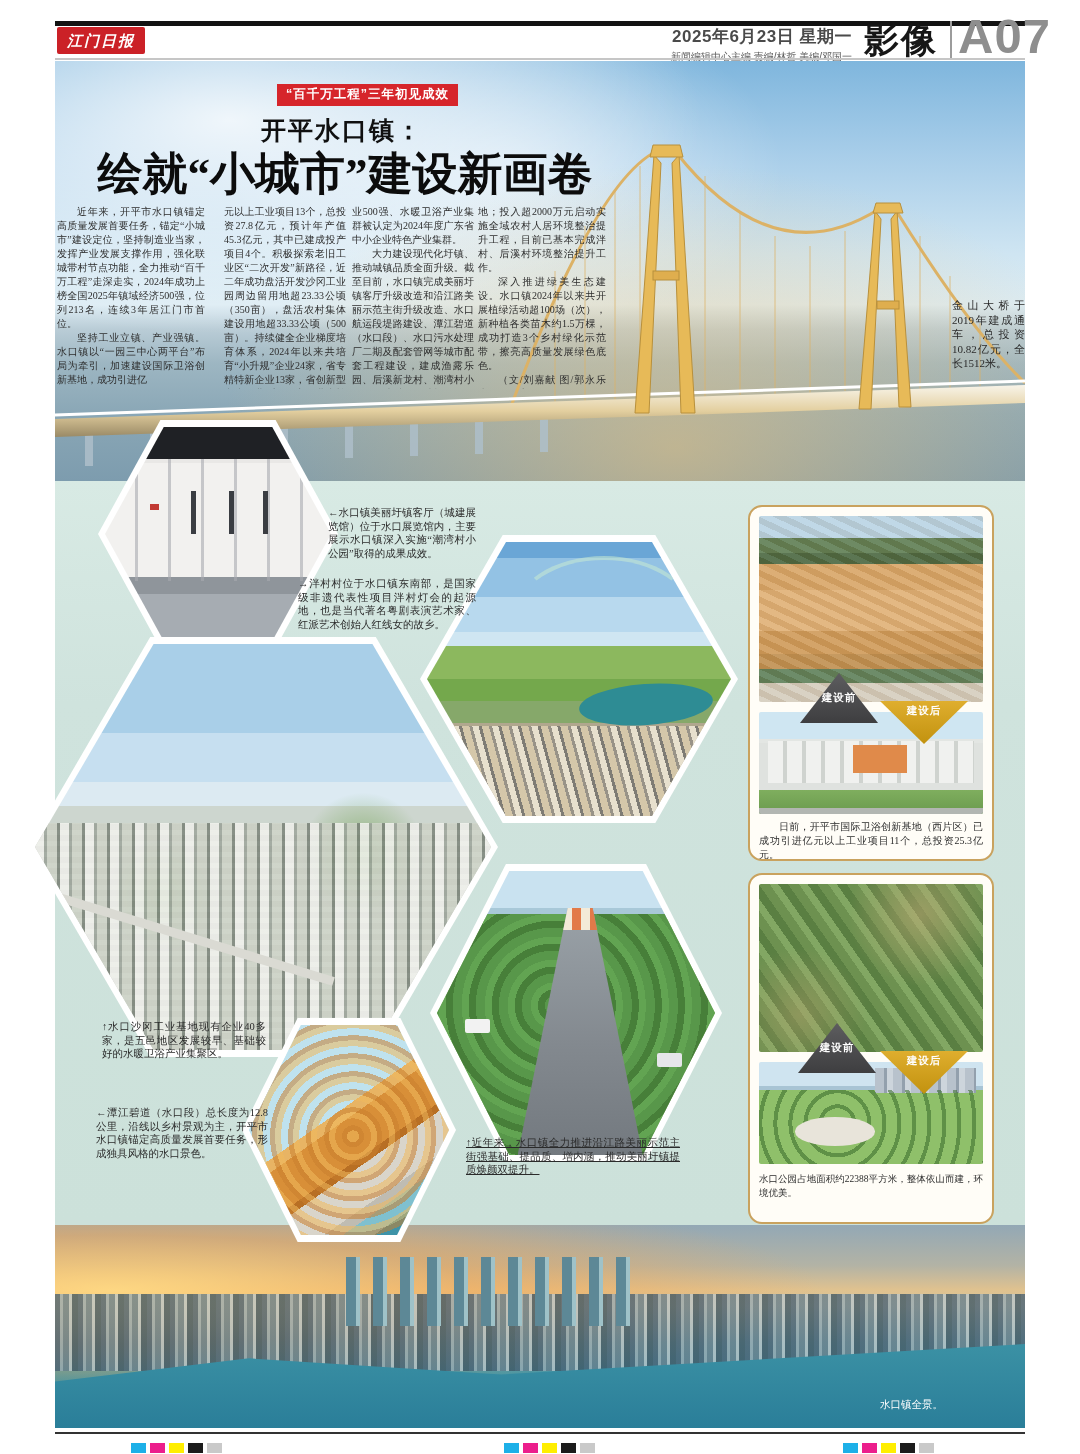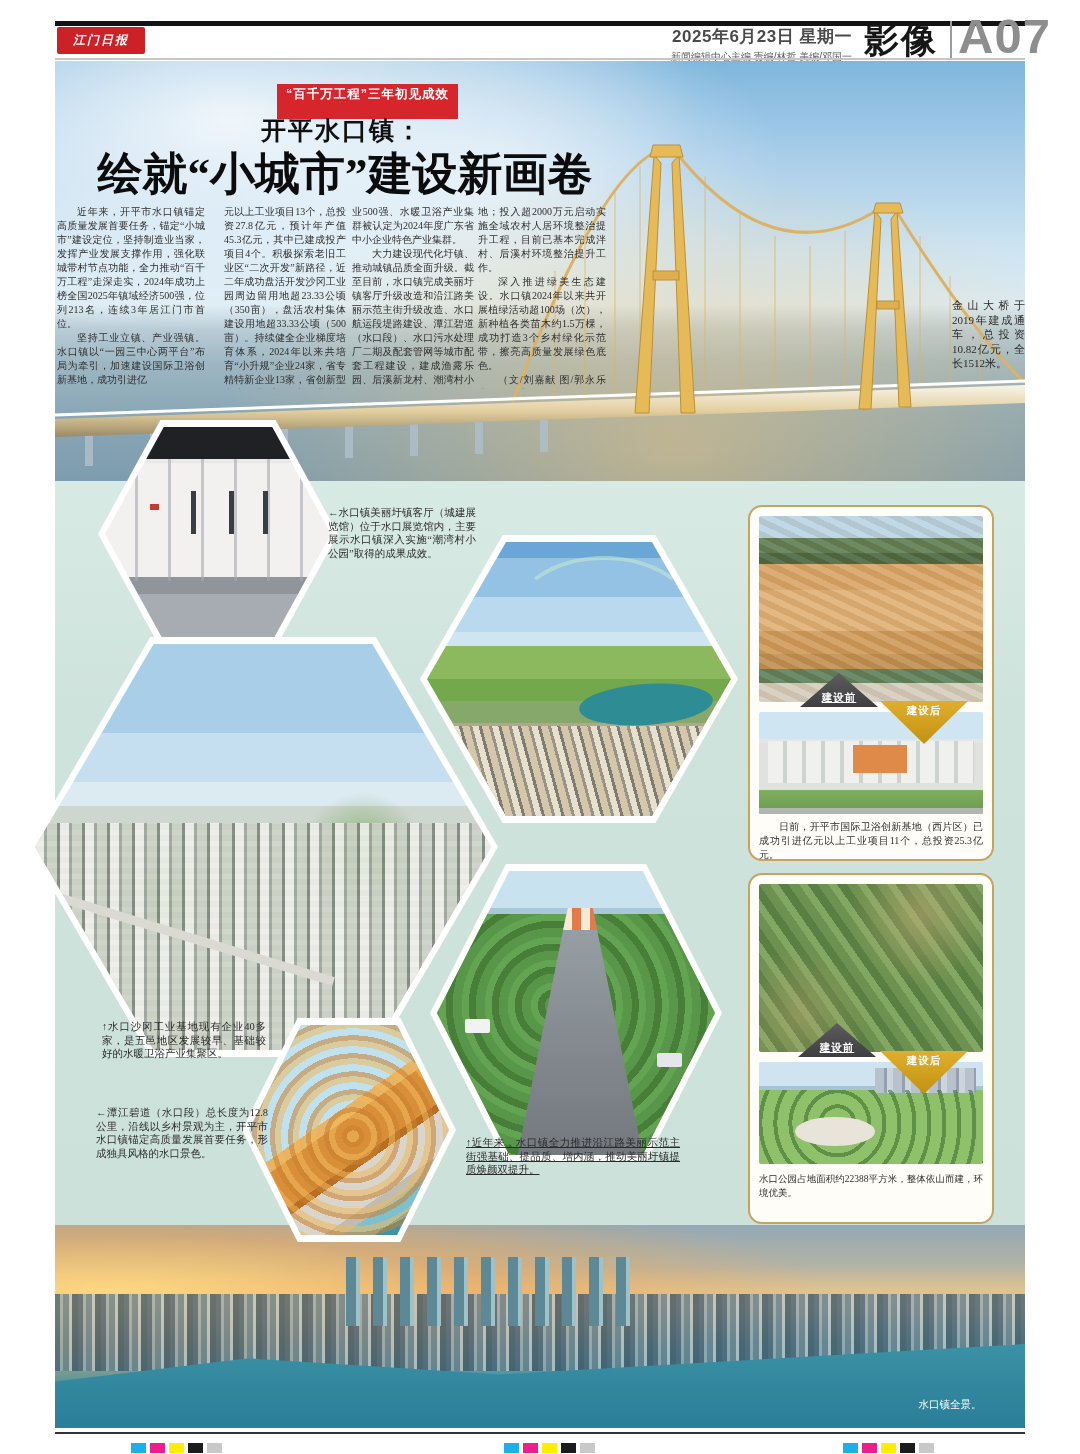--- a/index.html
+++ b/index.html
@@ -3,41 +3,41 @@
 <meta charset="utf-8">
 <style>
   html,body{margin:0;padding:0;background:#ffffff;}
   .sheet{position:relative;width:1080px;height:1454px;background:#fff;overflow:hidden;
          font-family:"Liberation Sans","DejaVu Sans",sans-serif;}
   .abs{position:absolute;}
 
   
   .top-rule{left:55px;top:21px;width:970px;height:5px;background:#131313;}
   .masthead{left:57px;top:27px;width:88px;height:27px;background:#cb2127;border-radius:2px;
-            color:#fff;font-weight:bold;font-size:12px;line-height:27px;text-align:center;
+            color:#fff;font-weight:bold;font-size:15px;line-height:27px;text-align:center;
             letter-spacing:2px;font-style:italic;}
   .dates{left:530px;top:25px;width:322px;text-align:right;color:#4a4a4a;}
   .dates .d1{font-size:17px;font-weight:bold;letter-spacing:.5px;}
   .dates .d2{font-size:10px;margin-top:2px;color:#5a5a5a;}
   .section-title{left:864px;top:17px;font-size:35px;font-weight:900;color:#161616;letter-spacing:2px;}
   .hdr-vline{left:950px;top:21px;width:2px;height:39px;background:#9c9c9c;}
   .page-num{left:958px;top:8px;font-size:49px;font-weight:bold;color:#8e8e8e;letter-spacing:1px;}
   .header-rule{left:55px;top:58px;width:970px;height:1.5px;background:#c6c6c6;}
 
   
   .photo-main{left:55px;top:61px;width:970px;height:420px;overflow:hidden;
     background:
       radial-gradient(ellipse at 64% 92%, rgba(240,196,120,.55), transparent 52%),
       radial-gradient(ellipse at 18% 14%, rgba(255,255,255,.85), transparent 42%),
       radial-gradient(ellipse at 46% 26%, rgba(255,255,255,.55), transparent 38%),
       linear-gradient(180deg,#7fb6dd 0%,#a7cde9 22%,#cfe5f2 46%,#dcecf4 58%,#b9ccd6 64%,#9db6c2 72%,#8aa7b6 84%,#7d9cae 100%);}
   .photo-main svg{position:absolute;left:0;top:0;width:100%;height:100%;}
 
   
-  .tag{left:277px;top:84px;height:35px;line-height:21px;padding:0 9px;background:#d6252b;color:#fff;
+  .tag{left:277px;top:84px;height:22px;line-height:21px;padding:0 9px;background:#d6252b;color:#fff;
        font-size:12.5px;font-weight:bold;letter-spacing:1px;}
   .kicker{left:57px;top:114px;width:570px;text-align:center;font-size:25px;font-weight:900;color:#101010;
           font-family:"Liberation Serif","DejaVu Serif",serif;letter-spacing:2px;}
   .headline{left:50px;top:144px;width:590px;text-align:center;font-size:45px;font-weight:900;color:#0c0c0c;
             font-family:"Liberation Serif","DejaVu Serif",serif;letter-spacing:0px;white-space:nowrap;}
 
   
   .col{top:205px;height:184px;overflow:hidden;font-size:10px;line-height:14px;color:#2d2d2d;
        text-align:justify;font-family:"Liberation Serif","DejaVu Serif",serif;}
   .col p{margin:0;text-indent:2em;}
@@ -54,21 +54,21 @@
     background:
       radial-gradient(ellipse at 6% 32%, rgba(255,216,130,.95), rgba(248,168,80,.55) 28%, transparent 55%),
       linear-gradient(180deg,#93a8b5 0%,#b3b3a5 20%,#e0c28f 32%,#d6c69e 40%,#74a4a4 58%,#3f93a6 76%,#2f86a0 100%);}
   .pano-city{position:absolute;left:0;right:0;top:34%;height:38%;opacity:.9;
     background:repeating-linear-gradient(90deg, rgba(70,95,115,.85) 0 5px, rgba(150,170,180,.85) 5px 8px,
       rgba(100,125,140,.85) 8px 14px, rgba(185,198,203,.85) 14px 17px, rgba(60,85,100,.85) 17px 23px);}
   .pano-towers{position:absolute;left:30%;top:16%;width:30%;height:34%;
     background:repeating-linear-gradient(90deg,#5d8896 0 10px,#9fc2c8 10px 14px,transparent 14px 27px);}
   .pano-river{position:absolute;left:0;right:0;bottom:0;height:44%;background:linear-gradient(180deg,#3c92a5,#2a7e99);
     clip-path:polygon(0 48%,20% 22%,46% 40%,100% 6%,100% 100%,0 100%);}
-  .pano-cap{left:880px;top:1398px;width:140px;text-align:center;color:#fff;font-size:10.5px;z-index:6;}
+  .pano-cap{left:880px;top:1398px;width:140px;text-align:left;color:#fff;font-size:10.5px;z-index:6;}
   .bottom-rule{left:55px;top:1432px;width:970px;height:1.5px;background:#333;}
 
   
   .hex{z-index:4;}
   .hexb{position:absolute;inset:0;background:#fff;clip-path:polygon(26% 0,74% 0,100% 50%,74% 100%,26% 100%,0 50%);}
   .hexi{position:absolute;inset:7px;clip-path:polygon(26% 0,74% 0,100% 50%,74% 100%,26% 100%,0 50%);overflow:hidden;}
   .hexi > div{position:absolute;}
 
   .img-showroom{background:linear-gradient(180deg,#1f2125 0 15%,#e9e8e6 15% 17%,#f2f1ef 17% 70%,#8f959b 70% 78%,#a6acb2 78% 100%);}
   .sr-stripes{left:0;right:0;top:15%;bottom:28%;background:repeating-linear-gradient(90deg,transparent 0 30px,rgba(168,170,176,.6) 30px 33px);}
@@ -110,21 +110,21 @@
       #d9d5cb 60% 70%, #bfbcb2 70% 73%, #7fc0cf 73% 78%, #3e93a8 78% 100%);}
   .au-trees{inset:-35%;transform:rotate(-35deg);
     background:repeating-radial-gradient(circle at 50% 52%, rgba(240,185,92,.55) 0 6px, rgba(201,127,46,.55) 6px 11px, transparent 11px 18px);}
 
   
   .panel{width:242px;background:#fffdf7;border:2px solid #c9a25e;border-radius:14px;z-index:5;}
   .panel .pimg{position:absolute;left:9px;width:224px;overflow:hidden;border-radius:2px;}
   .panel .pcap{position:absolute;left:9px;width:224px;font-size:10px;line-height:14px;color:#2d2d2d;
                text-align:justify;font-family:"Liberation Serif","DejaVu Serif",serif;}
   .tri{position:absolute;display:flex;justify-content:center;color:#fff;font-size:10.5px;font-weight:bold;z-index:7;letter-spacing:1px;}
-  .tri-up{clip-path:polygon(50% 0,100% 100%,0 100%);background:linear-gradient(180deg,#5d5d5f,#3e3e40);align-items:flex-end;padding-bottom:2px;text-decoration:underline;}
+  .tri-up{clip-path:polygon(50% 0,100% 100%,0 100%);background:linear-gradient(180deg,#5d5d5f,#3e3e40);align-items:flex-end;padding-bottom:18px;}
   .tri-down{clip-path:polygon(0 0,100% 0,50% 100%);background:linear-gradient(180deg,#dfae2e,#c2920f);align-items:flex-start;padding-top:3px;}
 
   .p1a{background:
     repeating-linear-gradient(25deg, rgba(255,255,255,.10) 0 6px, rgba(120,80,40,.10) 6px 12px),
     linear-gradient(180deg,#b9d4e4 0 12%,#5e7d52 12% 20%,#49663f 20% 26%,#d8a566 26% 40%,#e0b075 40% 62%,#cf9a58 62% 74%,#c08f4f 74% 82%,#5d7f58 82% 90%,#d5cdbd 90% 100%);}
   .p1b{background:linear-gradient(180deg,#cfe6f2 0 26%,#e3e6e3 26% 30%,#dfe2df 30% 100%);}
   .p1b .bld{top:28%;height:42%;left:4%;right:4%;position:absolute;background:repeating-linear-gradient(90deg,#f0f1ef 0 15px,#cfd3cf 15px 19px);}
   .p1b .bldo{top:32%;height:28%;left:42%;width:24%;position:absolute;background:#e08a4a;}
   .p1b .grn{bottom:0;height:24%;left:0;right:0;position:absolute;background:linear-gradient(180deg,#7fae5e,#6a9a4e);}
   .p1b .rd{bottom:0;height:6%;left:0;right:0;position:absolute;background:#b2b6b2;}
@@ -287,20 +287,21 @@
 
   <div class="abs hex" style="left:242px;top:1018px;width:214px;height:224px;">
     <div class="hexb"></div>
     <div class="hexi img-autumn">
       <div class="au-rot"></div>
       <div class="au-trees"></div>
     </div>
   </div>
 
   <div class="abs cap" style="left:328px;top:506px;width:148px;">←水口镇美丽圩镇客厅（城建展览馆）位于水口展览馆内，主要展示水口镇深入实施“潮湾村小公园”取得的成果成效。</div>
+  <div class="abs cap" style="left:298px;top:577px;width:178px;">→泮村村位于水口镇东南部，是国家级非遗代表性项目泮村灯会的起源地，也是当代著名粤剧表演艺术家、红派艺术创始人红线女的故乡。</div>
   <div class="abs cap" style="left:102px;top:1020px;width:164px;">↑水口沙冈工业基地现有企业40多家，是五邑地区发展较早、基础较好的水暖卫浴产业集聚区。</div>
   <div class="abs cap" style="left:96px;top:1106px;width:172px;">←潭江碧道（水口段）总长度为12.8公里，沿线以乡村景观为主，开平市水口镇锚定高质量发展首要任务，形成独具风格的水口景色。</div>
   <div class="abs cap" style="left:466px;top:1136px;width:214px;text-decoration:underline;">↑近年来，水口镇全力推进沿江路美丽示范主街强基础、提品质、增内涵，推动美丽圩镇提质焕颜双提升。</div>
 
   <div class="abs panel" style="left:748px;top:505px;height:352px;">
     <div class="pimg p1a" style="top:9px;height:186px;"></div>
     <div class="tri tri-up" style="left:50px;top:166px;width:78px;height:32px;">建设前</div>
     <div class="tri tri-down" style="left:130px;top:194px;width:88px;height:40px;">建设后</div>
     <div class="pimg p1b" style="top:205px;height:102px;">
       <div class="bld"></div>

